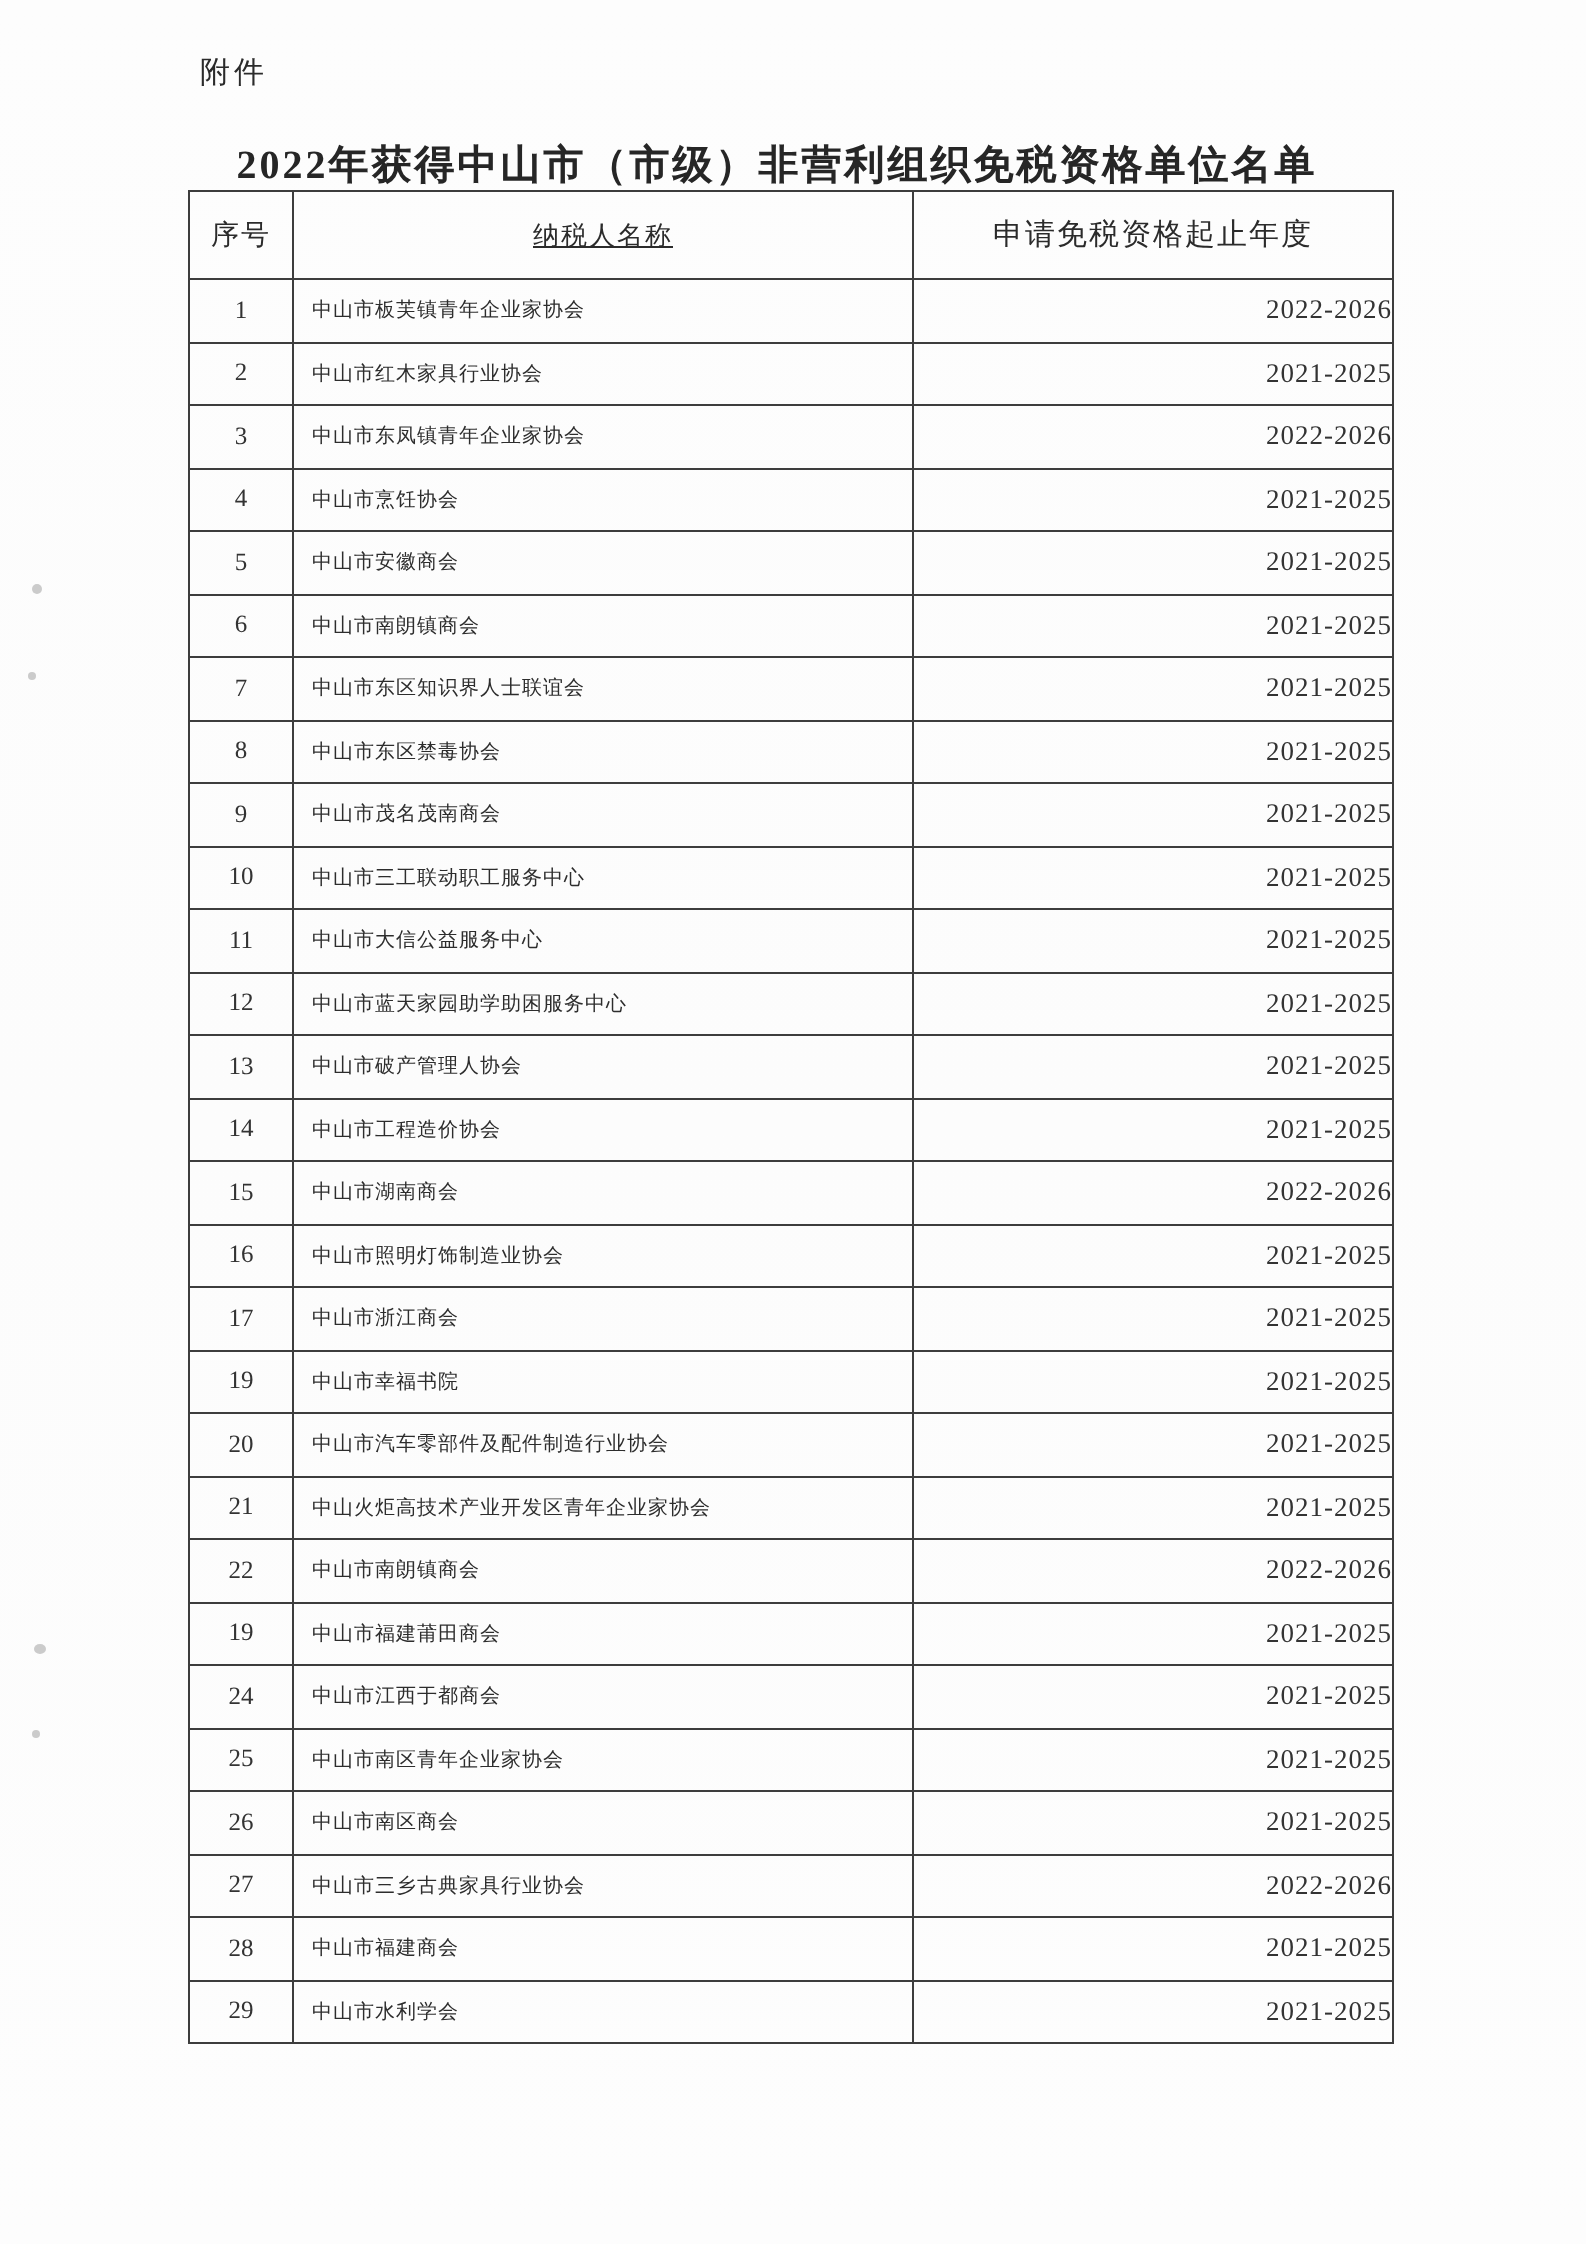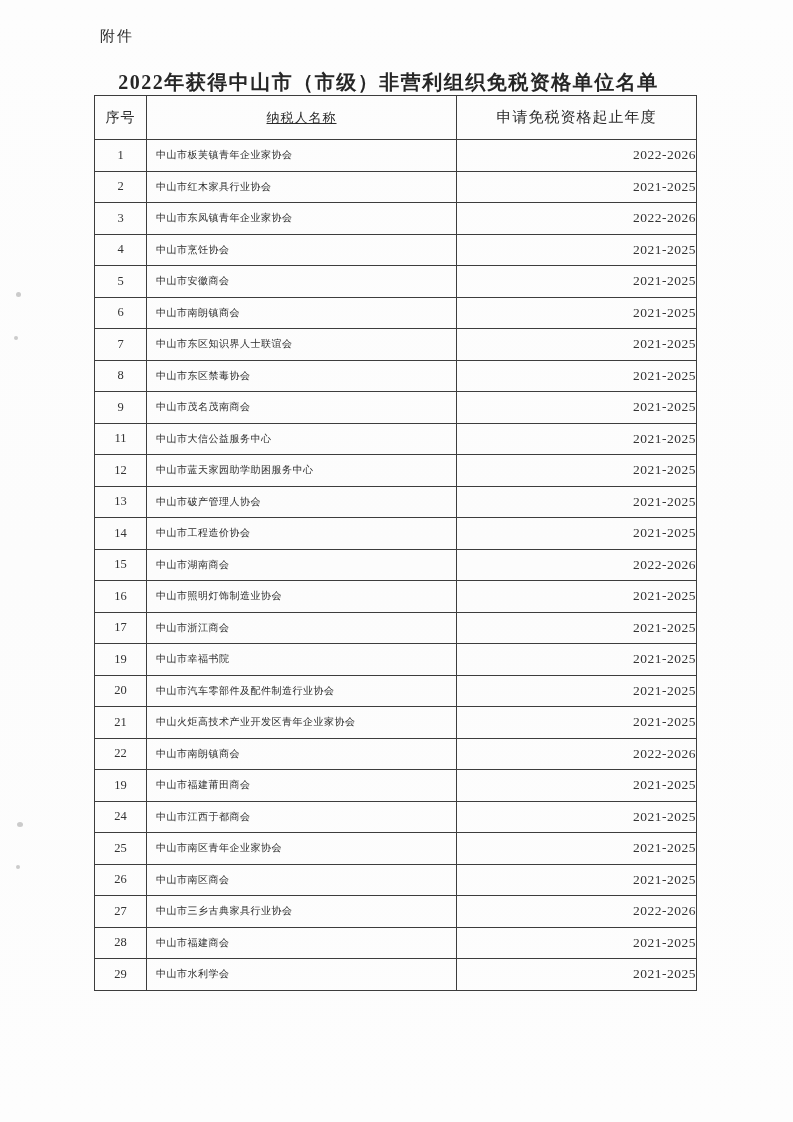--- a/index.html
+++ b/index.html
@@ -182,20 +182,25 @@
     <td class="cell-name">中山市东区禁毒协会</td>
     <td class="cell-period">2021-2025</td>
   </tr>
 
   <tr>
     <td class="cell-no">9</td>
     <td class="cell-name">中山市茂名茂南商会</td>
     <td class="cell-period">2021-2025</td>
   </tr>
 
+  <tr>
+    <td class="cell-no">10</td>
+    <td class="cell-name">中山市三工联动职工服务中心</td>
+    <td class="cell-period">2021-2025</td>
+  </tr>
 
   <tr>
     <td class="cell-no">11</td>
     <td class="cell-name">中山市大信公益服务中心</td>
     <td class="cell-period">2021-2025</td>
   </tr>
 
   <tr>
     <td class="cell-no">12</td>
     <td class="cell-name">中山市蓝天家园助学助困服务中心</td>

